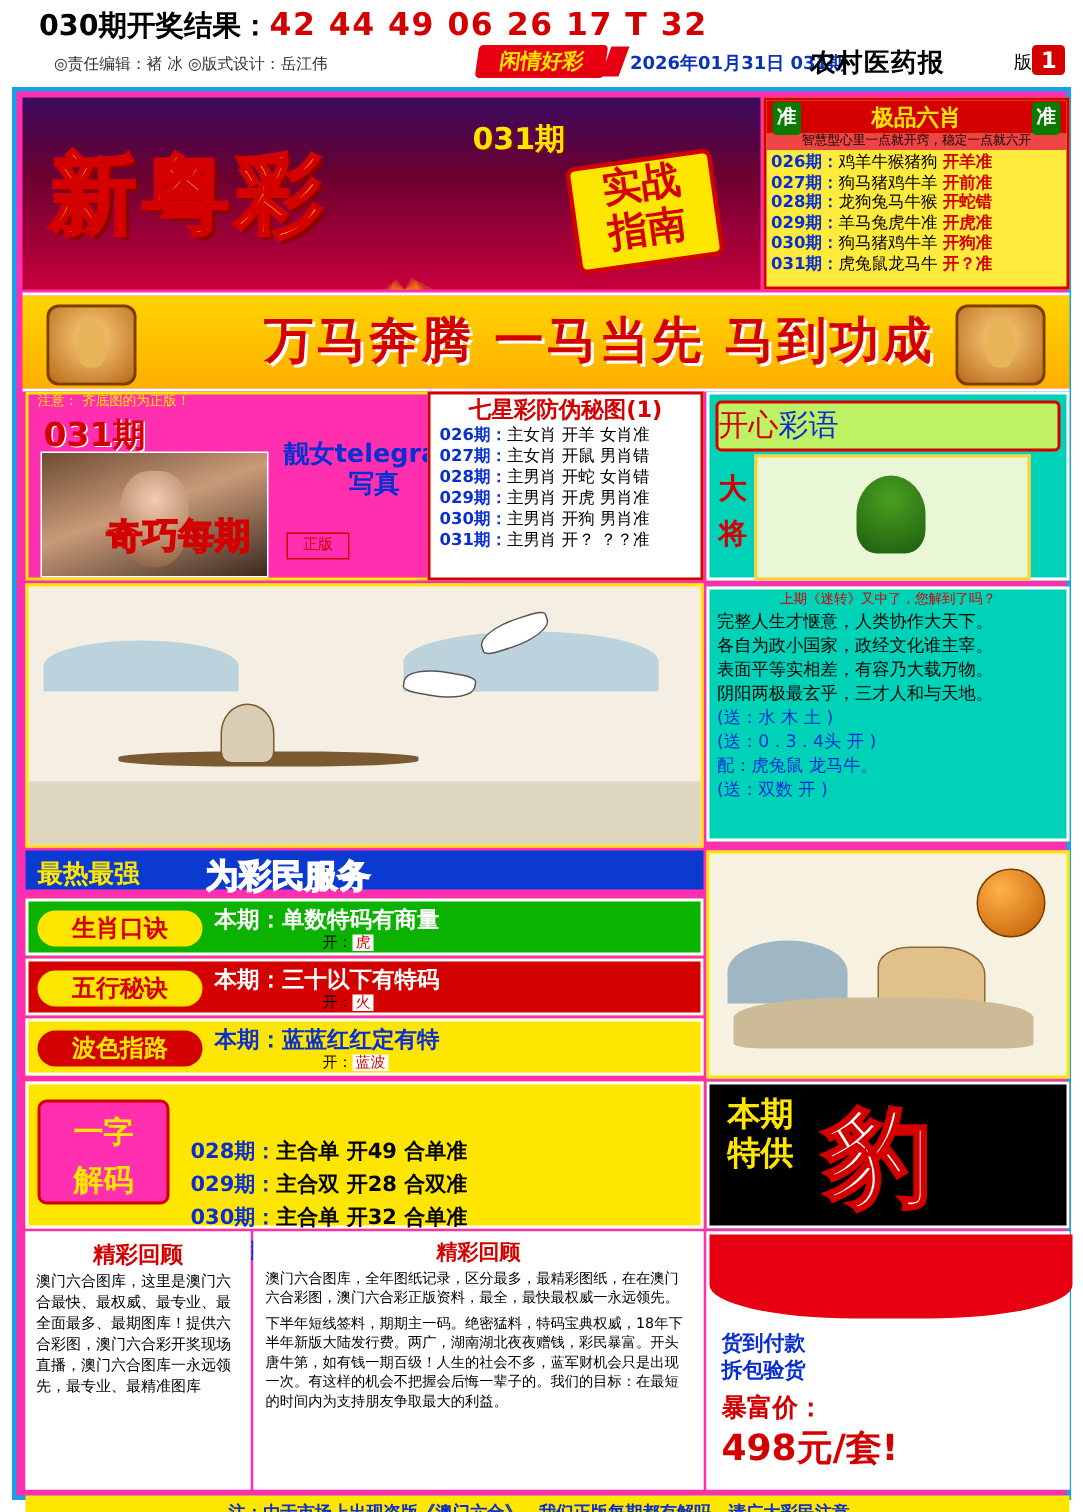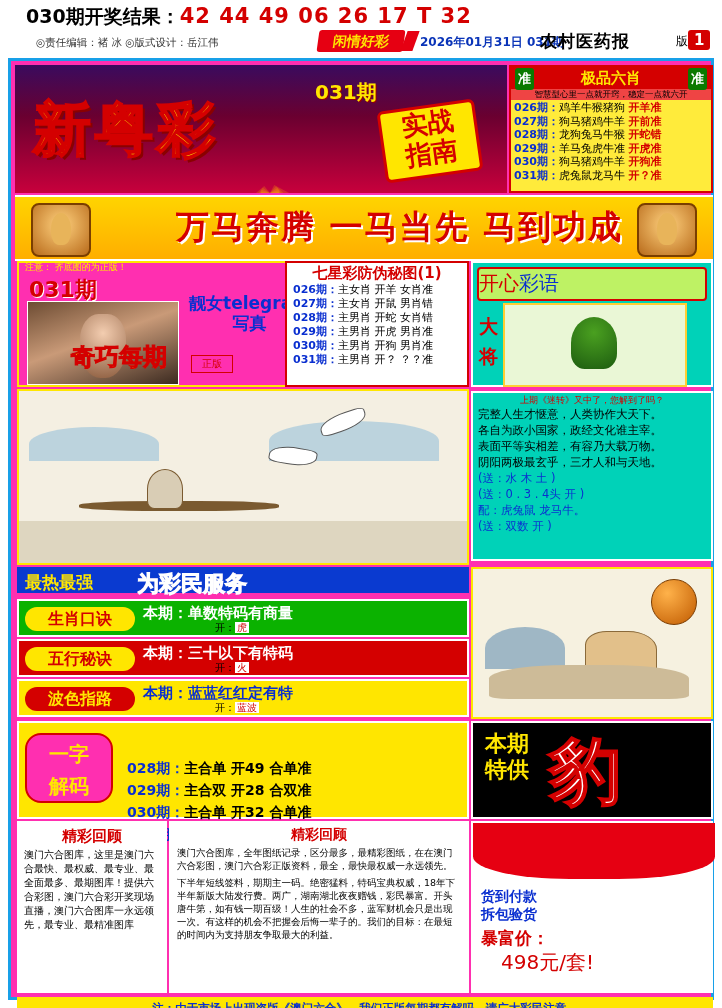--- a/index.html
+++ b/index.html
@@ -122,41 +122,41 @@
 
   
   .art2{position:absolute;left:456px;top:502px;width:242px;height:152px;background:#f6f1e0;border:2px solid #ffe600;box-sizing:border-box;overflow:hidden;}
   .ball{position:absolute;right:14px;top:10px;width:44px;height:44px;border-radius:50%;background:radial-gradient(circle at 35% 30%,#ffb24a,#c05a00);border:1px solid #7a3b00;}
   .rock{position:absolute;left:16px;top:96px;width:200px;height:34px;background:#cdbb98;border-radius:40% 40% 10% 10%;}
   .hill{position:absolute;left:12px;top:58px;width:80px;height:42px;background:#9fb7c5;border-radius:50% 50% 0 0;}
   .horse{position:absolute;left:112px;top:62px;width:70px;height:44px;background:#e2c08a;border:1px solid #8a6a3a;border-radius:30% 40% 20% 20%;}
 
   
   .results{position:absolute;left:2px;top:656px;width:452px;height:98px;background:#ffe600;border:2px solid #fff;box-sizing:border-box;}
-  .res-left{position:absolute;left:6px;top:10px;width:88px;height:70px;background:#ff2fb0;border:2px solid #d40000;border-radius:16px;color:#ffe600;font-size:20px;font-weight:bold;text-align:center;line-height:32px;padding-top:3px;box-sizing:border-box;}
+  .res-left{position:absolute;left:6px;top:10px;width:88px;height:70px;background:#ff2fb0;border:2px solid #d40000;border-radius:6px;color:#ffe600;font-size:20px;font-weight:bold;text-align:center;line-height:32px;padding-top:3px;box-sizing:border-box;}
   .res-rows{position:absolute;left:108px;top:6px;margin-top:28px;}
   .res-row{font-size:14px;line-height:22px;color:#000;white-space:nowrap;font-weight:bold;}
   .res-row b{color:#0a2fd0;}
 
   .special{position:absolute;left:456px;top:656px;width:242px;height:98px;background:#000;border:2px solid #fff;box-sizing:border-box;}
   .sp-label{position:absolute;left:6px;top:8px;width:56px;font-size:22px;font-weight:bold;color:#ffe600;line-height:26px;text-align:center;}
   .sp-word{position:absolute;left:76px;top:2px;font-size:72px;font-weight:bold;color:#fff;-webkit-text-stroke:2px #d40000;line-height:92px;}
 
   
   .bl{position:absolute;left:2px;top:756px;width:150px;height:172px;background:#fff;border:2px solid #fff;box-sizing:border-box;}
   .bl h4{margin:4px 0 2px;text-align:center;font-size:15px;color:#d40000;}
   .bl p{margin:0 5px;font-size:10px;line-height:14px;color:#000;}
   .bm{position:absolute;left:154px;top:756px;width:300px;height:172px;background:#fff;border:2px solid #fff;box-sizing:border-box;}
   .bm h4{margin:3px 0 2px;text-align:center;font-size:14px;color:#d40000;}
   .bm p{margin:0 6px;font-size:9.5px;line-height:13px;color:#000;}
   .br{position:absolute;left:456px;top:756px;width:242px;height:172px;background:#fff;border:2px solid #fff;box-sizing:border-box;}
   .redbar{position:absolute;left:0;top:0;width:242px;height:56px;background:#e60012;border-radius:0 0 40% 40%;}
   .br .t1{position:absolute;left:8px;top:64px;font-size:14px;font-weight:bold;color:#0a2fd0;line-height:18px;}
   .br .t2{position:absolute;left:8px;top:104px;font-size:17px;font-weight:bold;color:#d40000;}
-  .br .t3{position:absolute;left:8px;top:126px;font-size:20px;font-weight:normal;color:#d40000;margin-left:20px;}
+  .br .t3{position:absolute;left:8px;top:126px;font-size:24px;font-weight:bold;color:#d40000;}
 
   
   .footer{position:absolute;left:2px;top:932px;width:696px;height:22px;background:#ffe600;}
   .footer span{display:block;text-align:center;font-size:11.5px;line-height:22px;color:#0a2fd0;font-weight:bold;white-space:nowrap;}
 </style>
 </head>
 <body>
 
 <div class="page">
 

